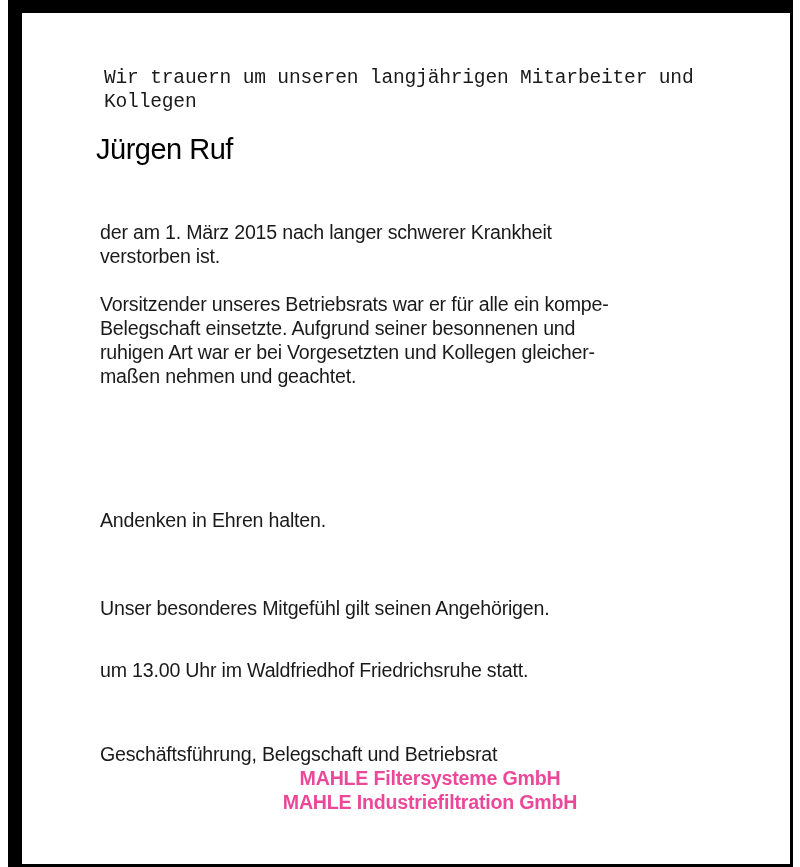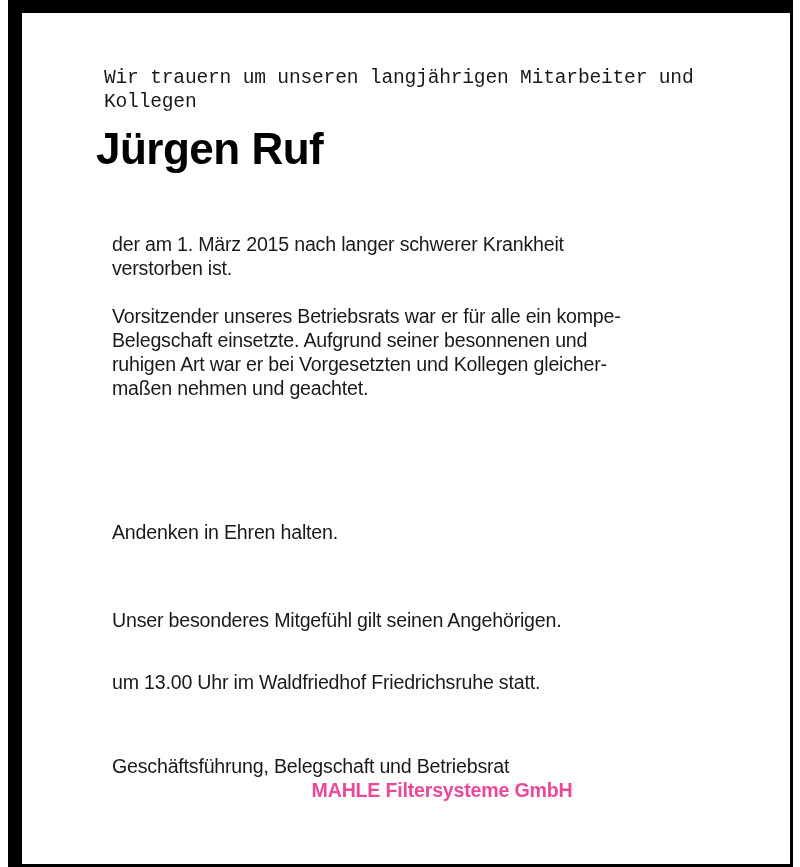--- a/index.html
+++ b/index.html
@@ -23,27 +23,27 @@
     color: #1a1a1a;
     font-size: 19.6px;
     line-height: 24px;
     letter-spacing: -0.2px;
   }
   .intro { margin: 8px; font-family: Liberation Mono, monospace; }
   .name {
     margin: 0;
     position: absolute;
     top: 66px;
-    font-size: 44px;
+    font-size: 29px;
     line-height: 50px;
-    font-weight: bold;
+    font-weight: normal;
     color: #000;
     letter-spacing: -0.5px;
   }
-  .p { margin: 16px; position: absolute; left: 0; width: 660px; }
+  .p { margin: 4px; position: absolute; left: 0; width: 660px; }
   .p1 { top: 158px; }
   .p2 { top: 230px; }
   .p3 { top: 446px; }
   .p4 { top: 534px; }
   .p5 { top: 596px; }
   .p6 { top: 680px; }
   .bold { font-weight: bold; color: #ec4899; text-align: center; }
   .line { display: block; white-space: nowrap; }
 </style>
 </head>
@@ -76,14 +76,15 @@
     <span class="line">Unser besonderes Mitgefühl gilt seinen Angehörigen.</span>
   </p>
 
   <p class="p p5">
     <span class="line">um 13.00 Uhr im Waldfriedhof Friedrichsruhe statt.</span>
   </p>
 
   <p class="p p6">
     <span class="line">Geschäftsführung, Belegschaft und Betriebsrat</span>
     <span class="line bold">MAHLE Filtersysteme GmbH</span>
+    <span class="line bold">MAHLE Industriefiltration GmbH</span>
   </p>
 </div>
 
 </body></html>

